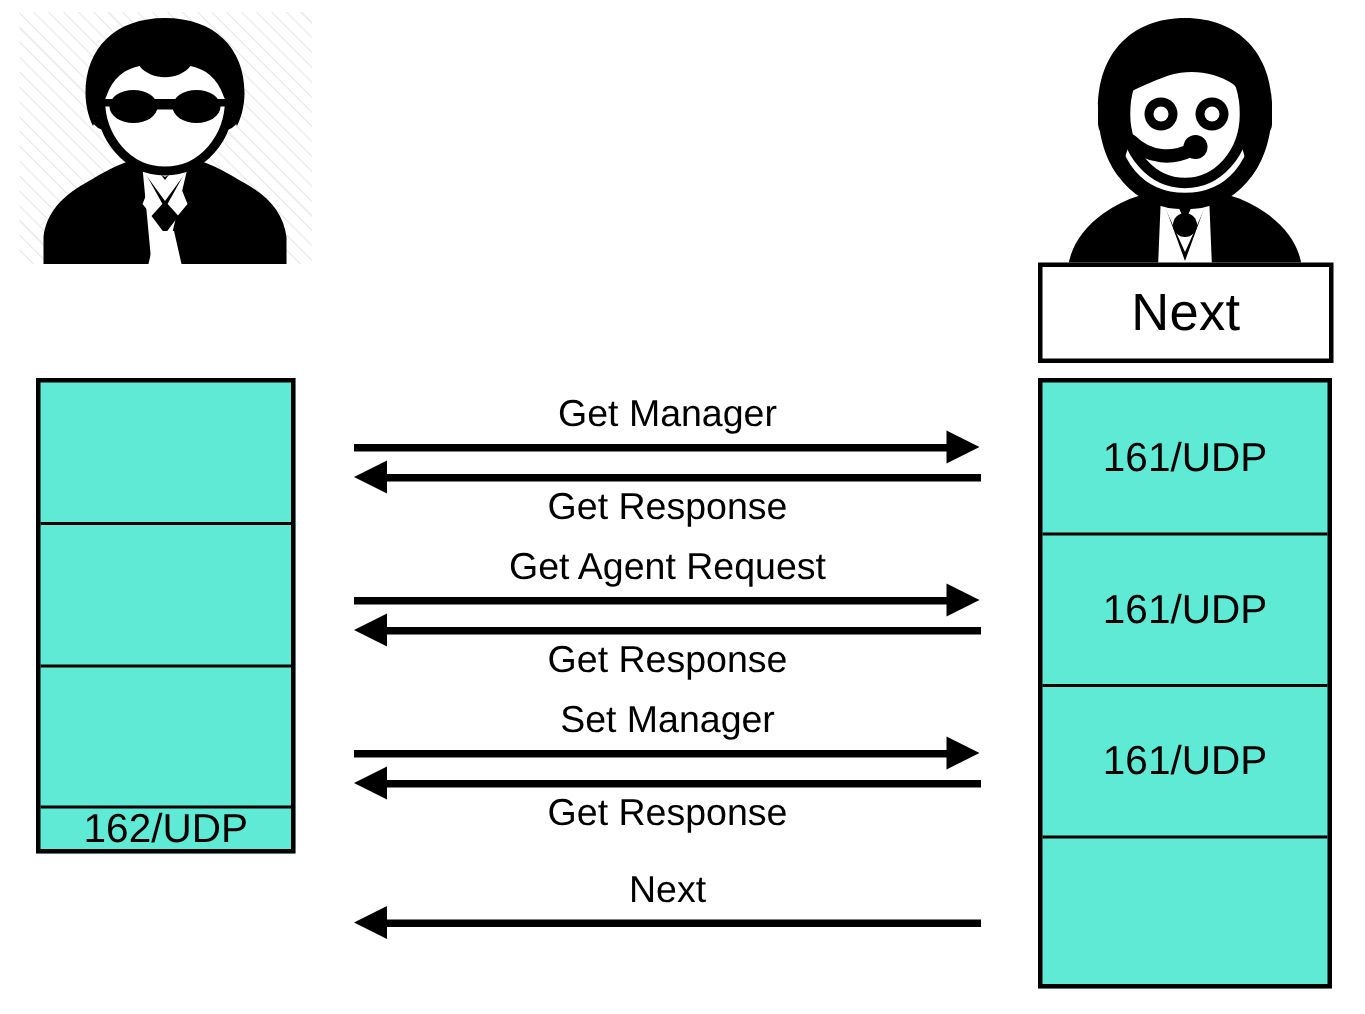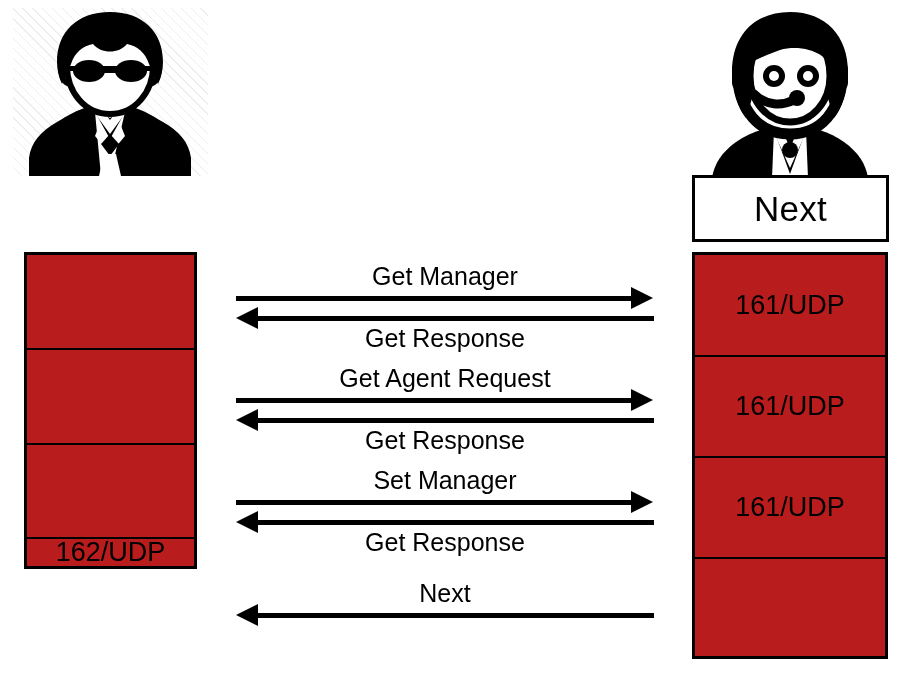--- a/index.html
+++ b/index.html
@@ -73,21 +73,21 @@
     top: 175px;
     width: 197px;
     height: 67px;
   }
 
   
   .port-stack {
     position: absolute;
     box-sizing: border-box;
     border: 3px solid #000000;
-    background: #b91c1c;
+    background: #5eead4;
     display: flex;
     flex-direction: column;
   }
   #manager-stack {
     left: 24px;
     top: 252px;
     width: 173px;
     height: 317px;
   }
   #agent-stack {

